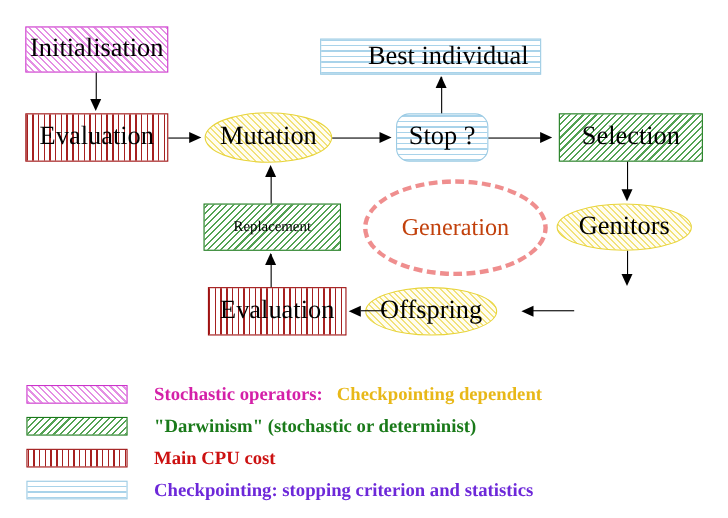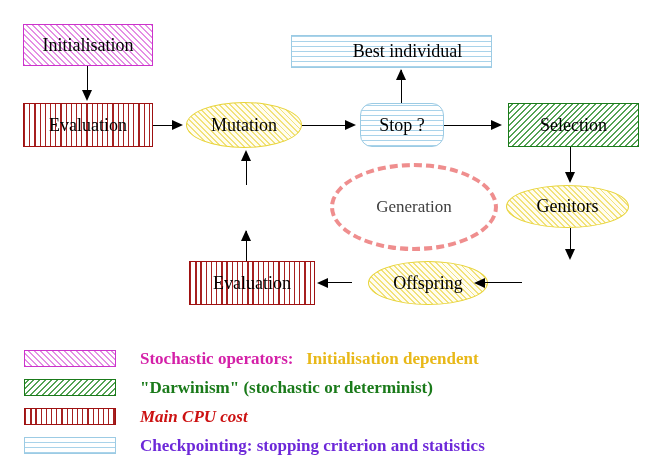--- a/index.html
+++ b/index.html
@@ -74,35 +74,35 @@
     background-color: #fffdf0;
     background-image: repeating-linear-gradient(
         45deg,
         #f2e27a 0px, #f2e27a 1.3px,
         #fffdf0 1.3px, #fffdf0 4.0px);
   }
 
   .ellipse { border-radius: 50%; }
   .rounded { border-radius: 9px; }
 
-  .txt-lg { font-size: 18px; }
+  .txt-lg { font-size: 24px; }
   .txt-sm { font-size: 13.5px; }
   .txt-xs { font-size: 12.5px; }
 
   
   .generation-bubble {
     position: absolute;
     box-sizing: border-box;
     border: 4px dashed #ef8e8e;
     border-radius: 50%;
     display: flex;
     align-items: center;
     justify-content: center;
-    color: #404040;
-    font-size: 17px;
+    color: #c2410c;
+    font-size: 22px;
     background: transparent;
   }
 
   
   .edge-line {
     position: absolute;
     background: #000000;
   }
   .arrowhead {
     position: absolute;
@@ -150,21 +150,21 @@
   }
   .legend-text {
     margin-left: 24px;
     font-size: 17px;
     font-weight: bold;
     white-space: nowrap;
   }
   .legend-text .alt { color: #e8b818; }
   .c-magenta { color: #d420a8; }
   .c-green   { color: #1a7a1a; }
-  .c-red     { color: #cc1111; font-style: italic; }
+  .c-red     { color: #cc1111; }
   .c-blue    { color: #6d28d9; }
 </style>
 </head>
 <body>
 
 <div id="canvas">
 
   <div class="node fill-magenta txt-lg" style="left:23px; top:24px; width:130px; height:42px;">
     <span>Initialisation</span>
   </div>
@@ -187,28 +187,31 @@
 
   <div class="node fill-green txt-lg" style="left:508px; top:103px; width:131px; height:44px;">
     <span>Selection</span>
   </div>
 
   <div class="node fill-yellow ellipse txt-lg" style="left:506px; top:185px; width:123px; height:43px;">
     <span>Genitors</span>
   </div>
 
 
-  <div class="node fill-yellow ellipse txt-lg" style="left:368px; top:261px; width:120px; height:44px;">
+  <div class="node fill-yellow ellipse txt-lg" style="left:332px; top:261px; width:120px; height:44px;">
     <span>Offspring</span>
   </div>
 
   <div class="node fill-red txt-lg" style="left:189px; top:261px; width:126px; height:44px;">
     <span>Evaluation</span>
   </div>
 
+  <div class="node fill-green txt-sm" style="left:185px; top:185px; width:125px; height:43px;">
+    <span>Replacement</span>
+  </div>
 
   <div class="generation-bubble" style="left:330px; top:163px; width:168px; height:88px;">
     <span>Generation</span>
   </div>
 
   <div class="edge-line" style="left:87px; top:66px; width:1.4px; height:26px;"></div>
   <div class="arrowhead arrow-down" style="left:82px; top:90px;"></div>
 
   <div class="edge-line" style="left:153px; top:124.5px; width:22px; height:1.4px;"></div>
   <div class="arrowhead arrow-right" style="left:172px; top:120px;"></div>
@@ -237,21 +240,21 @@
   <div class="edge-line" style="left:246px; top:231px; width:1.4px; height:30px;"></div>
   <div class="arrowhead arrow-up" style="left:241px; top:230px;"></div>
 
   <div class="edge-line" style="left:246px; top:153px; width:1.4px; height:32px;"></div>
   <div class="arrowhead arrow-up" style="left:241px; top:150px;"></div>
 
   <div id="legend">
 
     <div class="legend-row">
       <div class="legend-swatch fill-magenta"></div>
-      <div class="legend-text c-magenta"><span>Stochastic operators:</span>&nbsp;&nbsp;&nbsp;<span class="alt">Initialisation dependent</span></div>
+      <div class="legend-text c-magenta"><span>Stochastic operators:</span>&nbsp;&nbsp;&nbsp;<span class="alt">Checkpointing dependent</span></div>
     </div>
 
     <div class="legend-row">
       <div class="legend-swatch fill-green"></div>
       <div class="legend-text c-green">"Darwinism" (stochastic or determinist)</div>
     </div>
 
     <div class="legend-row">
       <div class="legend-swatch fill-red"></div>
       <div class="legend-text c-red">Main CPU cost</div>

